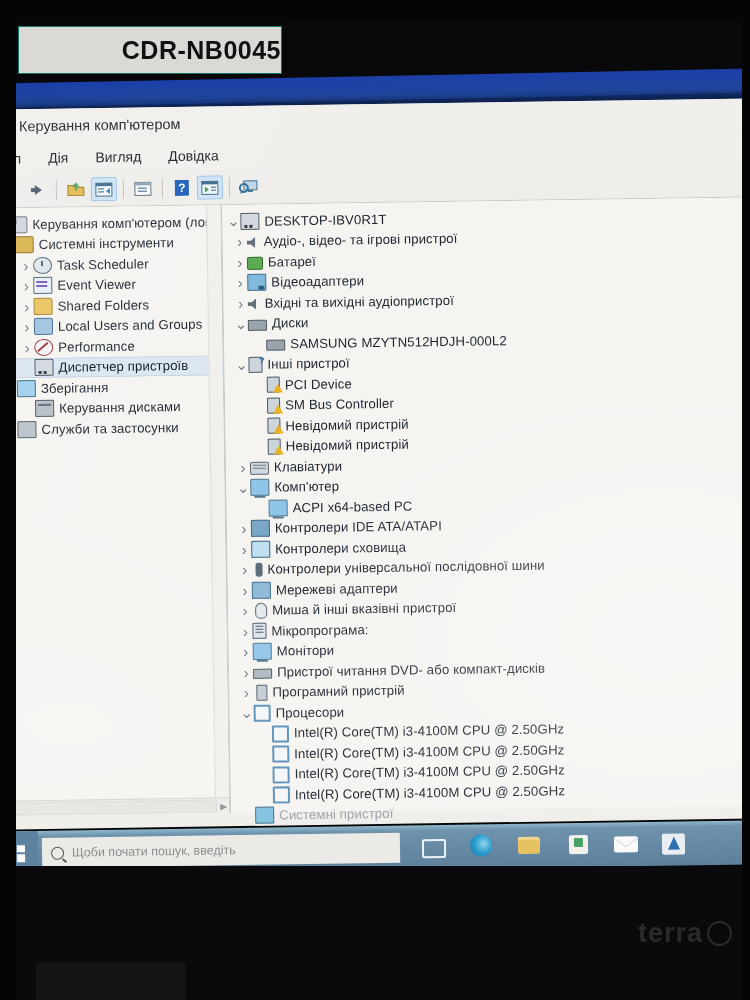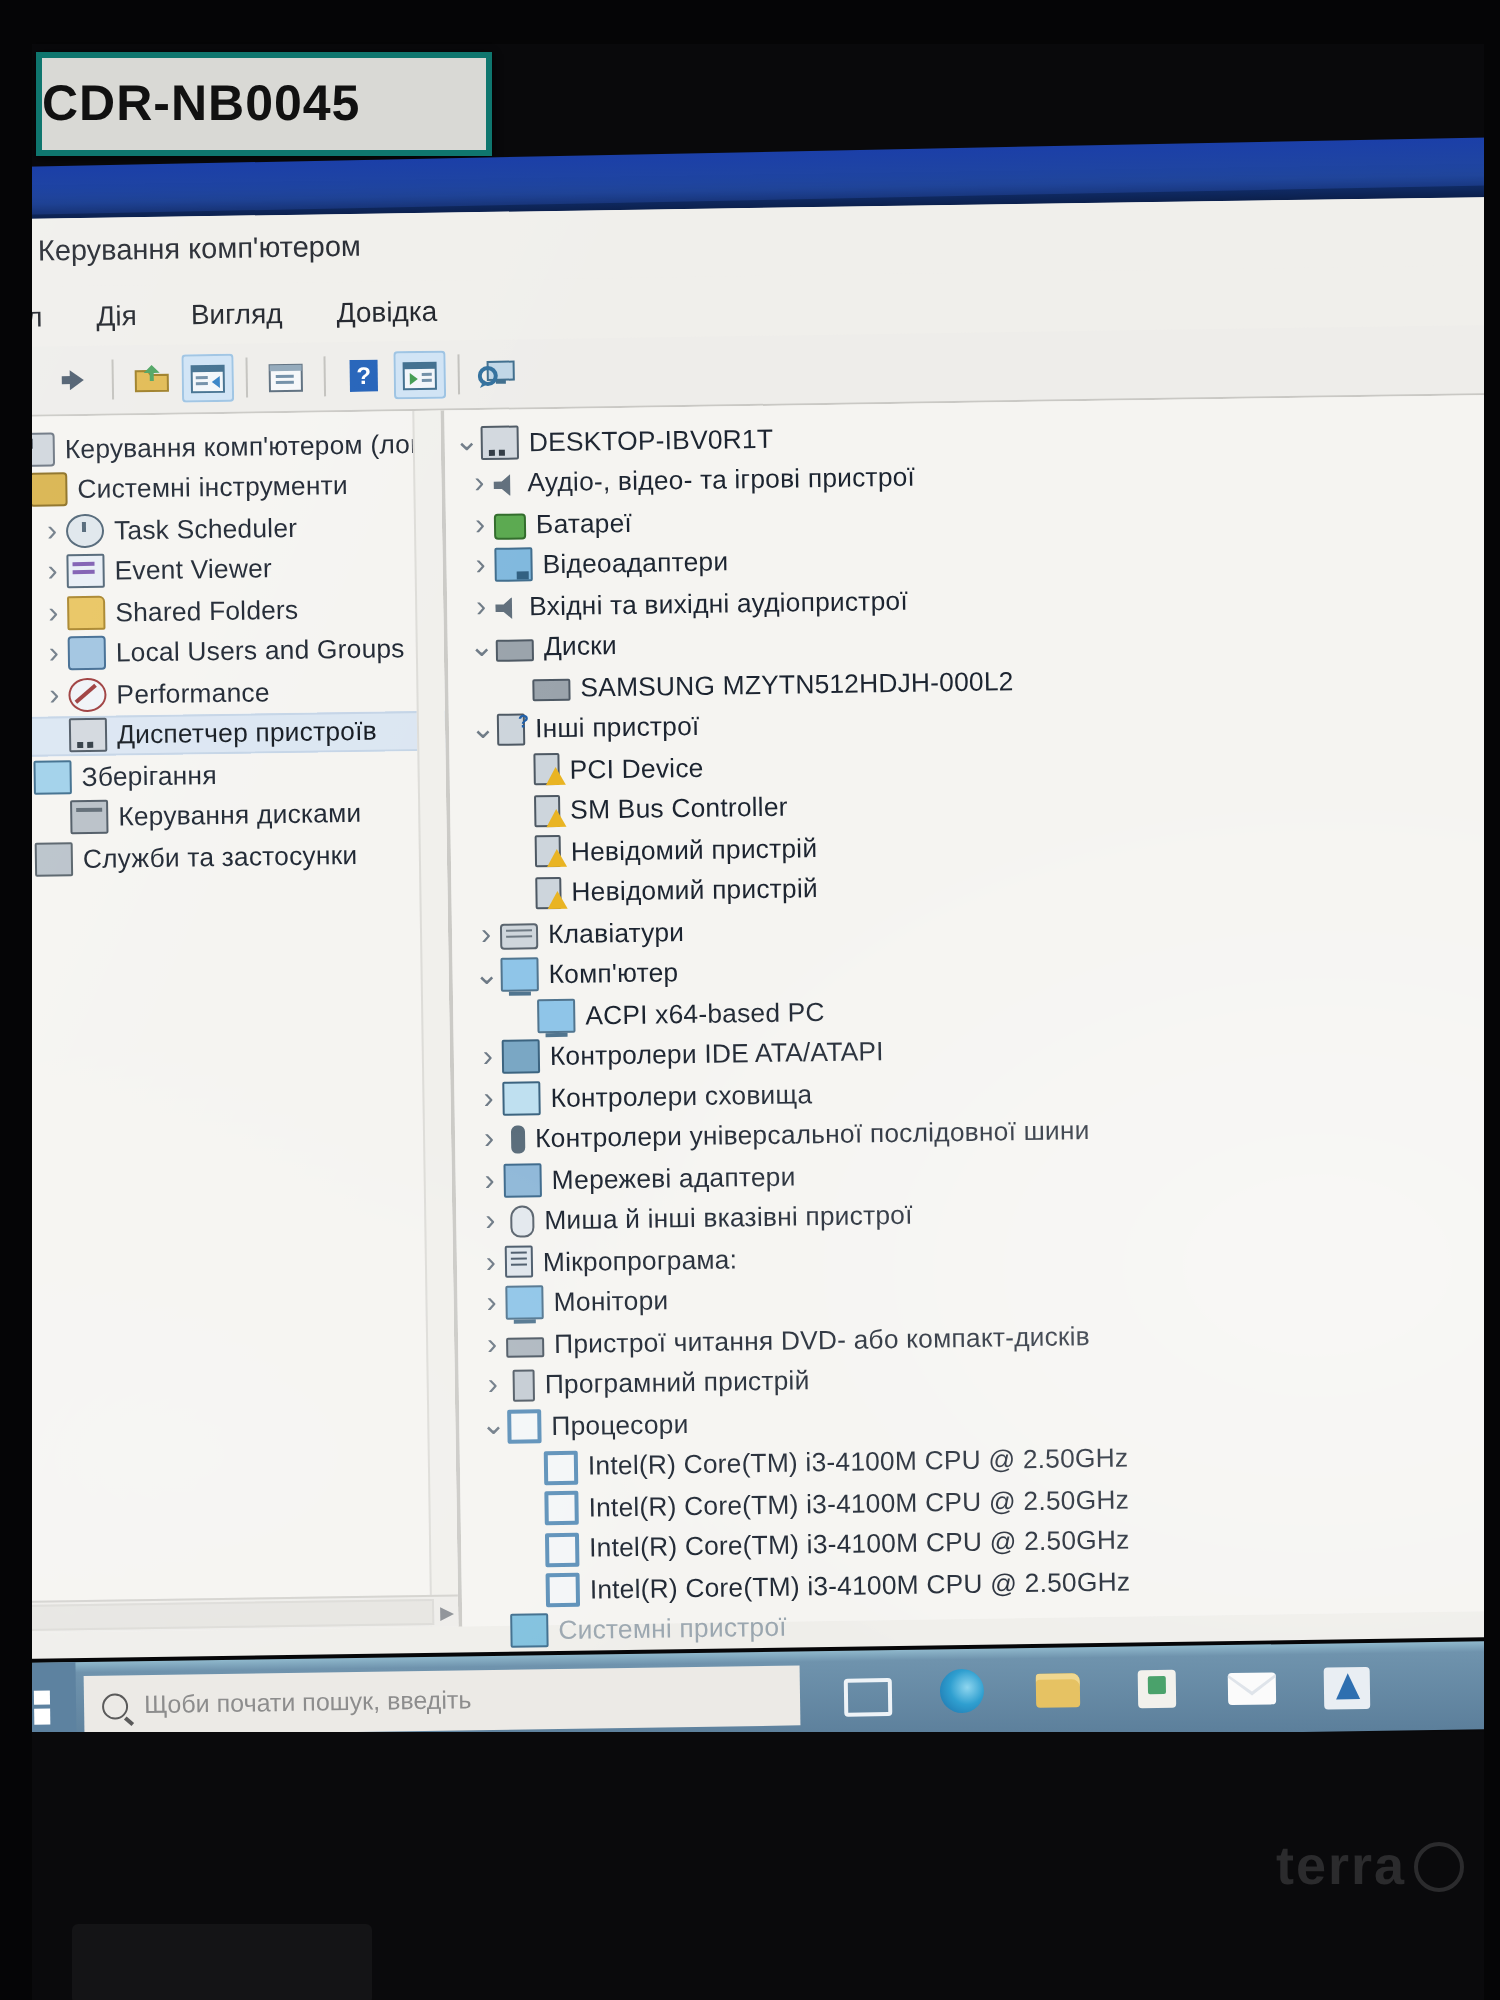--- a/index.html
+++ b/index.html
@@ -9,23 +9,24 @@
     font-family:"Liberation Sans", sans-serif;
     position:relative;
   }
 
   
   #photo{position:absolute;inset:0;background:#09090b;overflow:hidden;}
 
   
   .sticker{
     position:absolute;left:18px;top:26px;width:222px;height:46px;
-    background:#d9d9d5;border:3px solid #0f766e;
-    display:flex;align-items:center;justify-content:flex-start;
+    background:#d9d9d5;border:1px solid #0f766e;
+    display:flex;align-items:center;justify-content:flex-end;
     box-shadow:0 1px 4px rgba(0,0,0,.8);
+    padding-left:40px;
   }
   .sticker span{
     font-size:25px;font-weight:bold;letter-spacing:.5px;color:#111;
     font-family:"Liberation Sans", sans-serif;
   }
 
   
   .desk-blue{
     position:absolute;left:-40px;top:76px;width:840px;height:34px;
     background:linear-gradient(180deg,#1b3fa8 0%,#21479f 55%,#16347e 100%);

